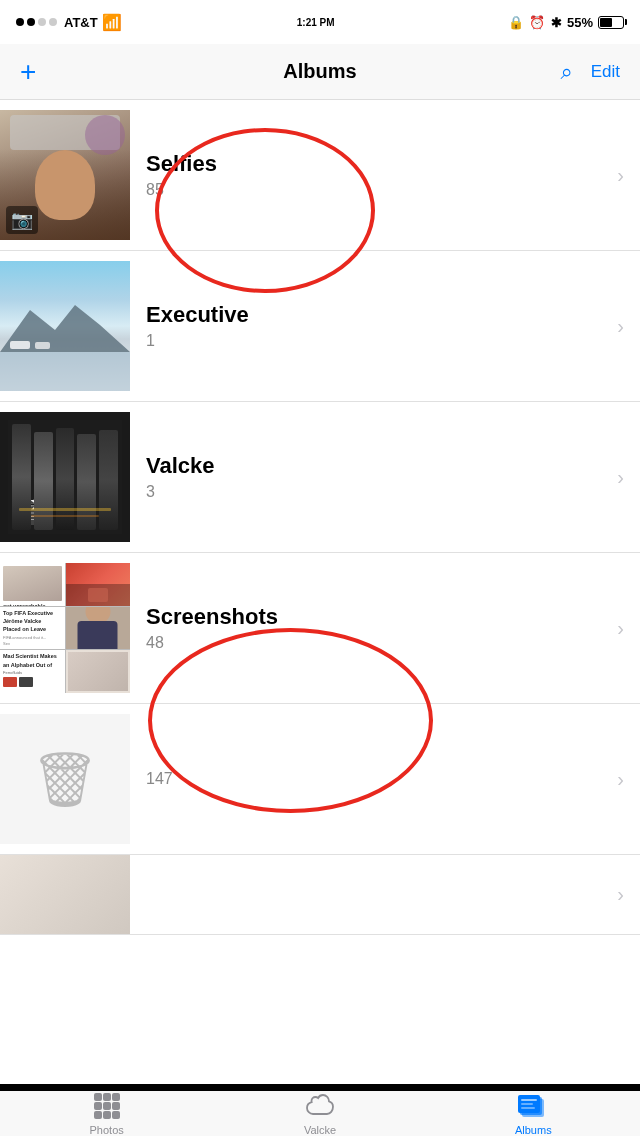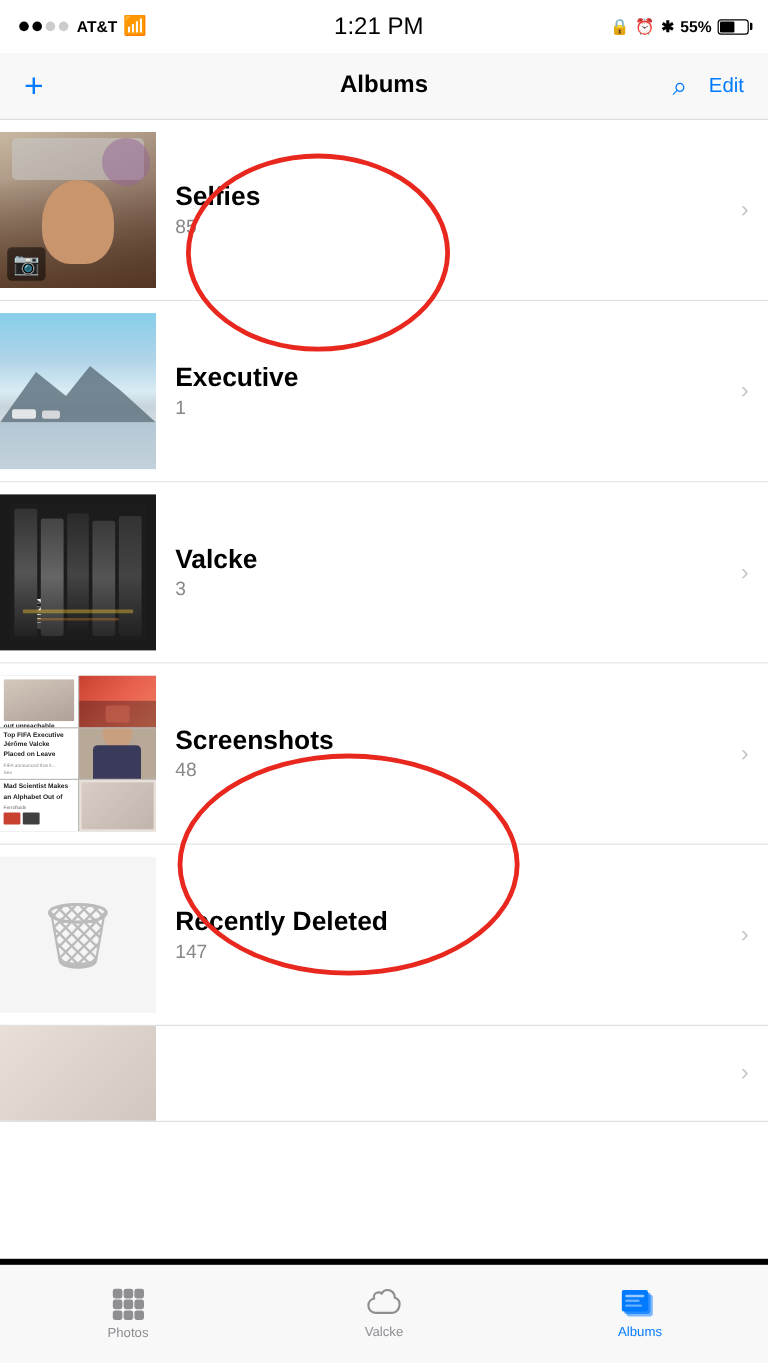--- a/index.html
+++ b/index.html
@@ -32,21 +32,21 @@
     .signal-dots {
       display: flex; gap: 3px; align-items: center;
     }
     .dot { width: 8px; height: 8px; border-radius: 50%; }
     .dot.filled { background: #000; }
     .dot.empty { background: #ccc; }
     .carrier {
       font-size: 13px; font-weight: 700; margin-left: 2px;
     }
     .wifi-icon { font-size: 16px; }
-    .status-center { font-size: 20px; font-weight: 400; }
+    .status-center { font-size: 10px; font-weight: 700; }
     .status-right {
       display: flex; align-items: center; gap: 5px; font-size: 13px;
     }
     .battery-container {
       display: flex; align-items: center; gap: 3px;
     }
     .battery-outer {
       width: 26px; height: 13px; border: 1.5px solid #000;
       border-radius: 3px; position: relative;
       display: flex; align-items: center; padding: 1px;
@@ -192,25 +192,25 @@
       font-size: 54px;
       color: #bbb;
     }
 
     
     .tab-bar {
       position: absolute;
       bottom: 0;
       left: 0;
       right: 0;
-      height: 87px;
+      height: 52px;
       background: #f8f8f8;
-      border-top: 5px solid #000000;
-      display: flex;
-      align-items: center;
+      border-top: 7px solid #000000;
+      display: flex;
+      align-items: flex-end;
       justify-content: space-around;
     }
 
     .tab-item {
       display: flex;
       flex-direction: column;
       align-items: center;
       gap: 4px;
       cursor: pointer;
       flex: 1;
@@ -392,21 +392,20 @@
       <div class="album-count">48</div>
     </div>
     <div class="chevron">›</div>
   </div>
 
   <div class="album-item">
     <div class="album-thumb thumb-deleted">
       <div class="trash-icon">🗑</div>
     </div>
     <div class="album-info">
-      <div class="album-name">Recently Deleted</div>
       <div class="album-count">147</div>
     </div>
     <div class="chevron">›</div>
   </div>
 
   <div class="album-item" style="height:80px;overflow:hidden;">
     <div class="album-thumb" style="width:130px;height:80px;background:linear-gradient(135deg,#e8e0d8,#d0c8c0);flex-shrink:0;margin-right:16px;">
     </div>
     <div class="album-info"></div>
     <div class="chevron">›</div>

